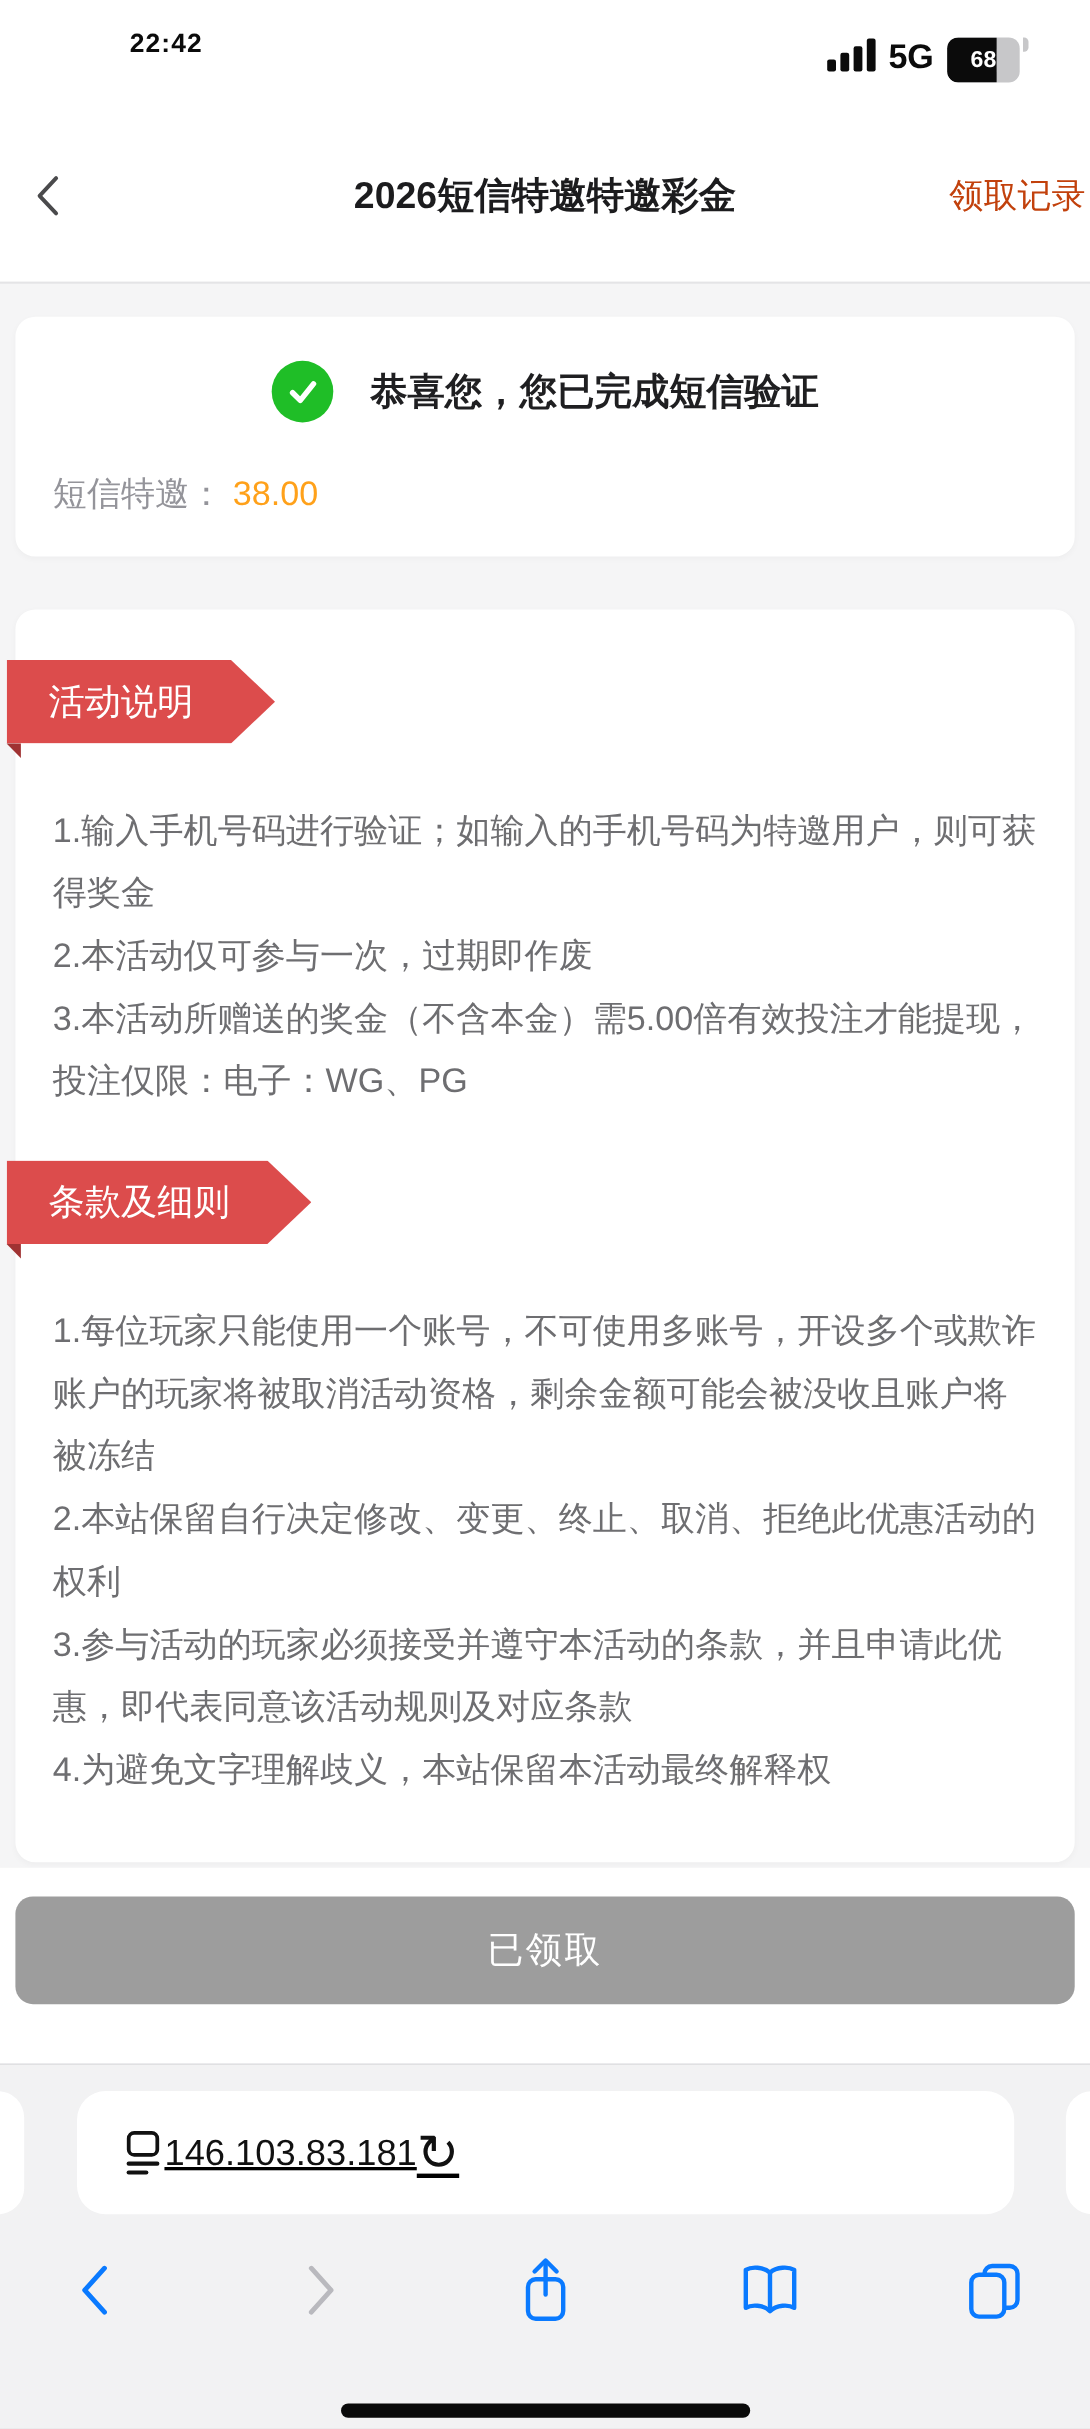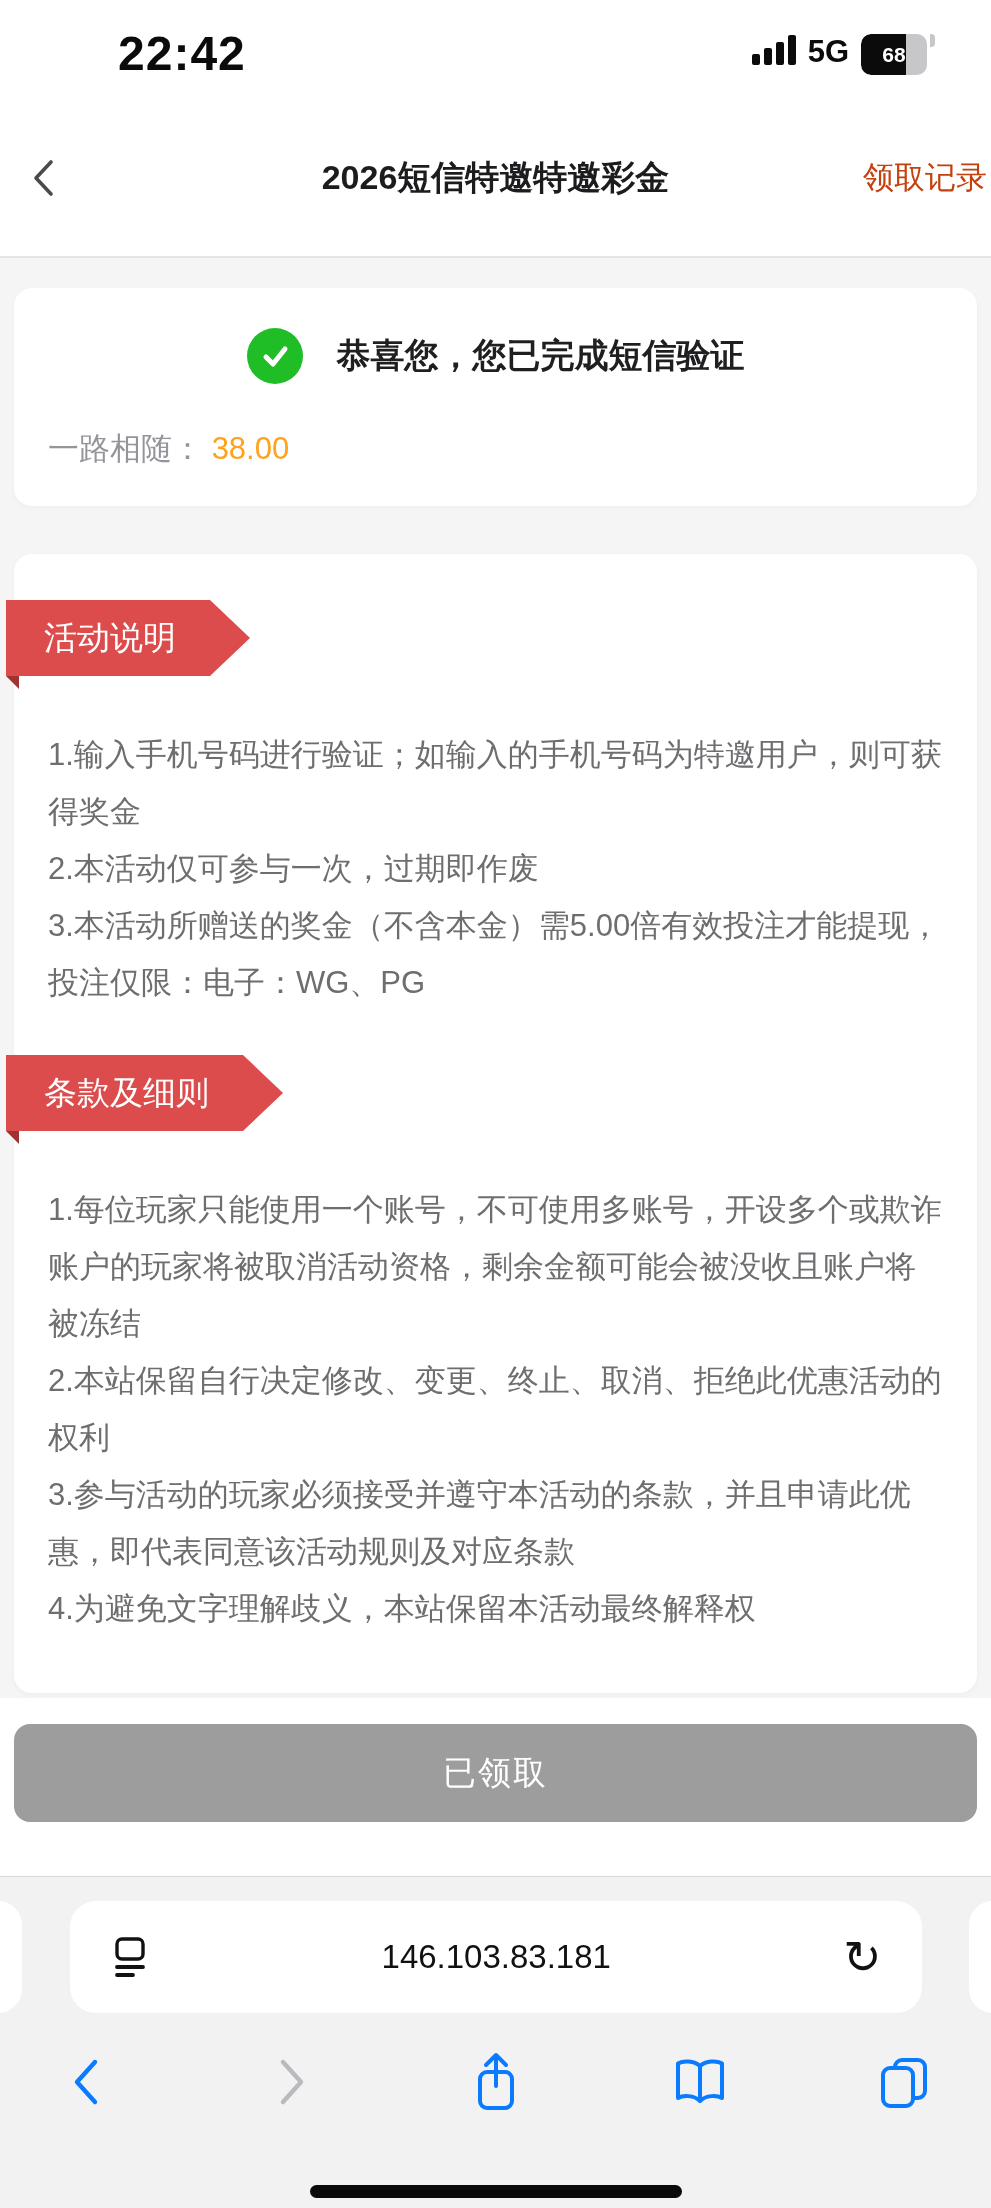--- a/index.html
+++ b/index.html
@@ -6,21 +6,21 @@
   html,body { background:#ccc; }
   body { font-family:"Liberation Sans","DejaVu Sans",sans-serif; }
   #phone {
     position:relative; width:991px; height:2208px; margin:0 auto;
     background:#F5F5F6; overflow:hidden;
   }
 
   
   .header { background:#FFFFFF; height:258px; position:relative; border-bottom:2px solid #E4E4E6; }
   .status-bar { position:relative; height:100px; }
-  .time { position:absolute; left:118px; top:26px; font-size:48px; font-weight:700; color:#0B0B0B; letter-spacing:1px; }
+  .time { position:absolute; left:118px; top:26px; font-size:24px; font-weight:700; color:#0B0B0B; letter-spacing:1px; }
   .status-right { position:absolute; right:56px; top:34px; display:flex; gap:12px; }
   .signal { display:flex; align-items:flex-end; gap:4px; height:34px; padding-bottom:3px; }
   .signal i { display:block; width:8px; background:#0B0B0B; border-radius:2px; }
   .signal i:nth-child(1){height:11px}.signal i:nth-child(2){height:17px}
   .signal i:nth-child(3){height:23px}.signal i:nth-child(4){height:30px}
   .net { font-size:31px; font-weight:600; color:#0B0B0B; }
   .battery { position:relative; width:66px; height:41px; border-radius:10px; background:#C7C7C9; overflow:hidden; }
   .battery .fill { position:absolute; left:0; top:0; bottom:0; width:68%; background:#0B0B0B; border-radius:10px 0 0 10px; }
   .battery .pct { position:absolute; inset:0; display:flex; align-items:center; justify-content:center; color:#FFF; font-size:21px; font-weight:700; }
   .battery-nub { width:5px; height:13px; background:#C7C7C9; border-radius:0 4px 4px 0; margin-left:-9px; }
@@ -88,21 +88,21 @@
   .bottom-bar { position:absolute; left:0; right:0; bottom:332px; height:178px; background:#FFF; }
   .claim-btn { margin:26px 14px 0; height:98px; border-radius:16px; background:#9D9D9D; color:#FFF;
     font-size:33px; display:flex; align-items:center; justify-content:center; cursor:pointer; letter-spacing:2px; }
 
   
   .safari { position:absolute; left:0; right:0; bottom:0; height:332px; background:#F2F2F3; border-top:1px solid #D9D9DB; }
   .url-row { position:relative; margin-top:24px; height:112px; }
   .ghost-pill { position:absolute; top:0; width:72px; height:112px; background:#FFF; border-radius:24px; }
   .ghost-left { left:-50px; } .ghost-right { right:-50px; }
   .url-pill { position:relative; margin:0 auto; width:852px; height:112px; background:#FFF; border-radius:26px;
-    display:flex; align-items:center; justify-content:space-between; padding:0 40px; cursor:text; }
+    display:flex; align-items:center; padding:0 40px; cursor:text;text-decoration:underline; }
   .url-text { font-size:33px; color:#111; }
   .refresh-glyph { font-size:46px; color:#111; line-height:1; }
   .toolbar { display:flex; justify-content:space-between; align-items:center; padding:0 52px; margin-top:34px; }
   .tool-btn { width:70px; height:70px; display:flex; align-items:center; justify-content:center; cursor:pointer; }
   .home-indicator { position:absolute; left:50%; bottom:10px; transform:translateX(-50%);
     width:372px; height:13px; border-radius:7px; background:#0A0A0A; }
 </style>
 </head>
 <body>
 
@@ -140,21 +140,21 @@
   <div class="card result-card">
     <div class="result-row">
       <span class="check-circle">
         <svg width="32" height="32" viewBox="0 0 32 32">
             <polyline points="7,17 14,24 26,9" fill="none" stroke="#FFF" stroke-width="5" stroke-linecap="round" stroke-linejoin="round"></polyline>
           </svg>
       </span>
       <span class="result-msg">恭喜您，您已完成短信验证</span>
     </div>
     <div class="bonus-row">
-      <span class="bonus-label">一路相随：</span>
+      <span class="bonus-label">短信特邀：</span>
       <span class="bonus-value">38.00</span>
     </div>
   </div>
 
   <div class="card rules-card">
     <div class="ribbon-wrap">
       <div class="ribbon">活动说明</div>
       <div class="ribbon-fold"></div>
     </div>
     <div class="rules-text">

